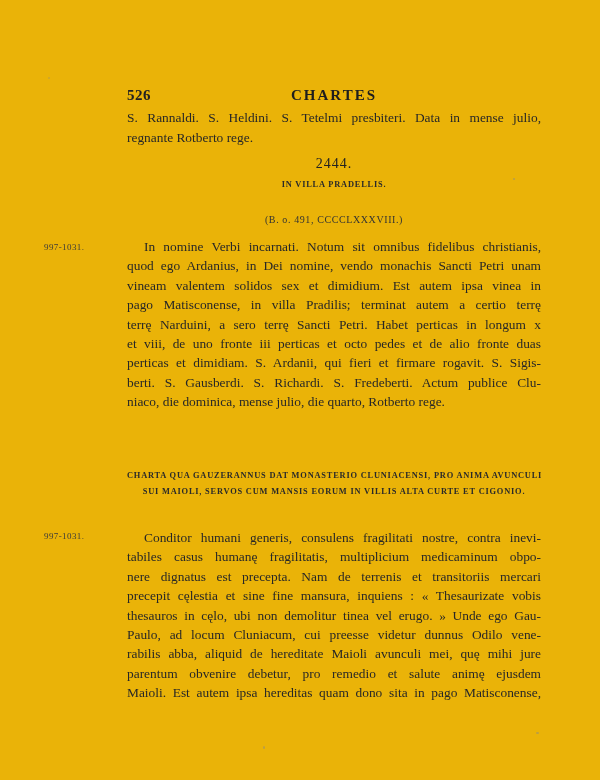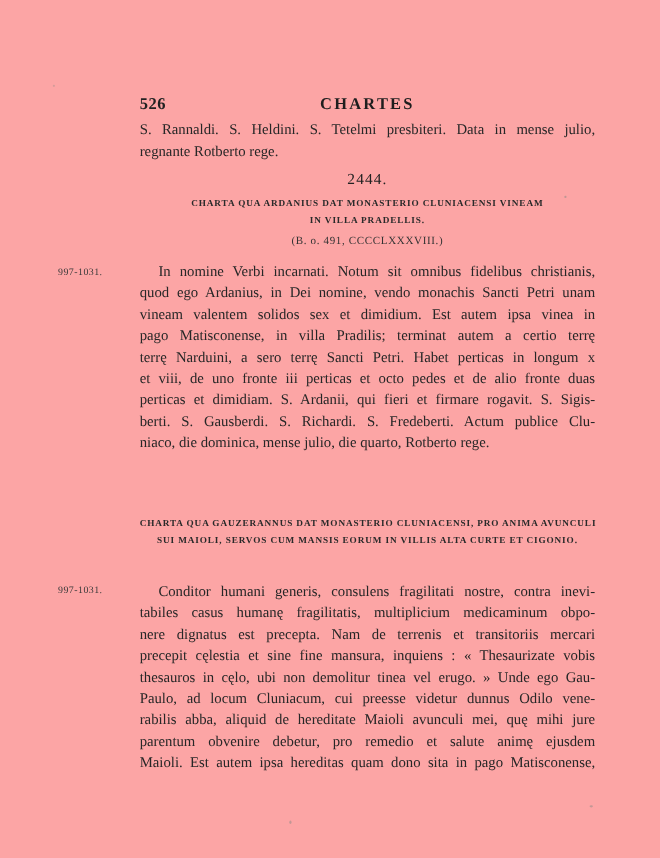--- a/index.html
+++ b/index.html
@@ -1,20 +1,20 @@
 <!DOCTYPE html>
 <html><head>
 <meta charset="utf-8">
 <style>
   * { margin:0; padding:0; box-sizing:border-box; }
   html,body { width:600px; height:780px; }
   body { background:#ffffff; }
   .page {
     position:relative; width:600px; height:780px;
-    background:#fca5a5; color:#2b2b2b;
+    background:#eab308; color:#2b2b2b;
     font-family:"Liberation Serif", serif;
     overflow:hidden;
   }
   .col { position:absolute; left:127px; width:414px; }
 
   
   .header { top:87px; height:20px; }
   .pagenum {
     position:absolute; left:0; top:0;
     font-size:15px; font-weight:bold; letter-spacing:0.5px; color:#222;
@@ -41,21 +41,21 @@
   }
   .ctitle-block { text-align:center; }
   .ctitle {
     font-size:8.4px; font-weight:bold; letter-spacing:0.8px;
     line-height:16px; white-space:nowrap; color:#2a2a2a;
   }
   .source {
     text-align:center; font-size:10px; letter-spacing:0.6px; color:#333;
   }
   .margin-date {
-    position:absolute; left:44px; width:58px; text-align:center;
+    position:absolute; left:44px; width:58px; text-align:left;
     font-size:9px; letter-spacing:0.4px; color:#3a3a3a;
   }
 
   .num-2444 { top:156px; }
   .title-2444 { top:177px; }
   .src-2444 { top:214px; }
   .body-2444 { top:237px; }
   .date-2444 { top:242px; }
 
   .num-2445 { top:447px; }
@@ -84,21 +84,20 @@
   <div class="col opening last-left">
 
   <div class="line">S. Rannaldi. S. Heldini. S. Tetelmi presbiteri. Data in mense julio,</div>
       <div class="line">regnante Rotberto rege.</div>
     </div>
 
   <div class="col entrynum num-2444">2444.</div>
 
   <div class="col ctitle-block title-2444">
 
-  <div class="ctitle">CHARTA QUA ARDANIUS DAT MONASTERIO CLUNIACENSI VINEAM</div>
       <div class="ctitle">IN VILLA PRADELLIS.</div>
     </div>
 
   <div class="col source src-2444">(B. o. 491, CCCCLXXXVIII.)</div>
 
   <div class="margin-date date-2444">997-1031.</div>
 
   <div class="col para last-left body-2444">
 
   <div class="line">In nomine Verbi incarnati. Notum sit omnibus fidelibus christianis,</div>

